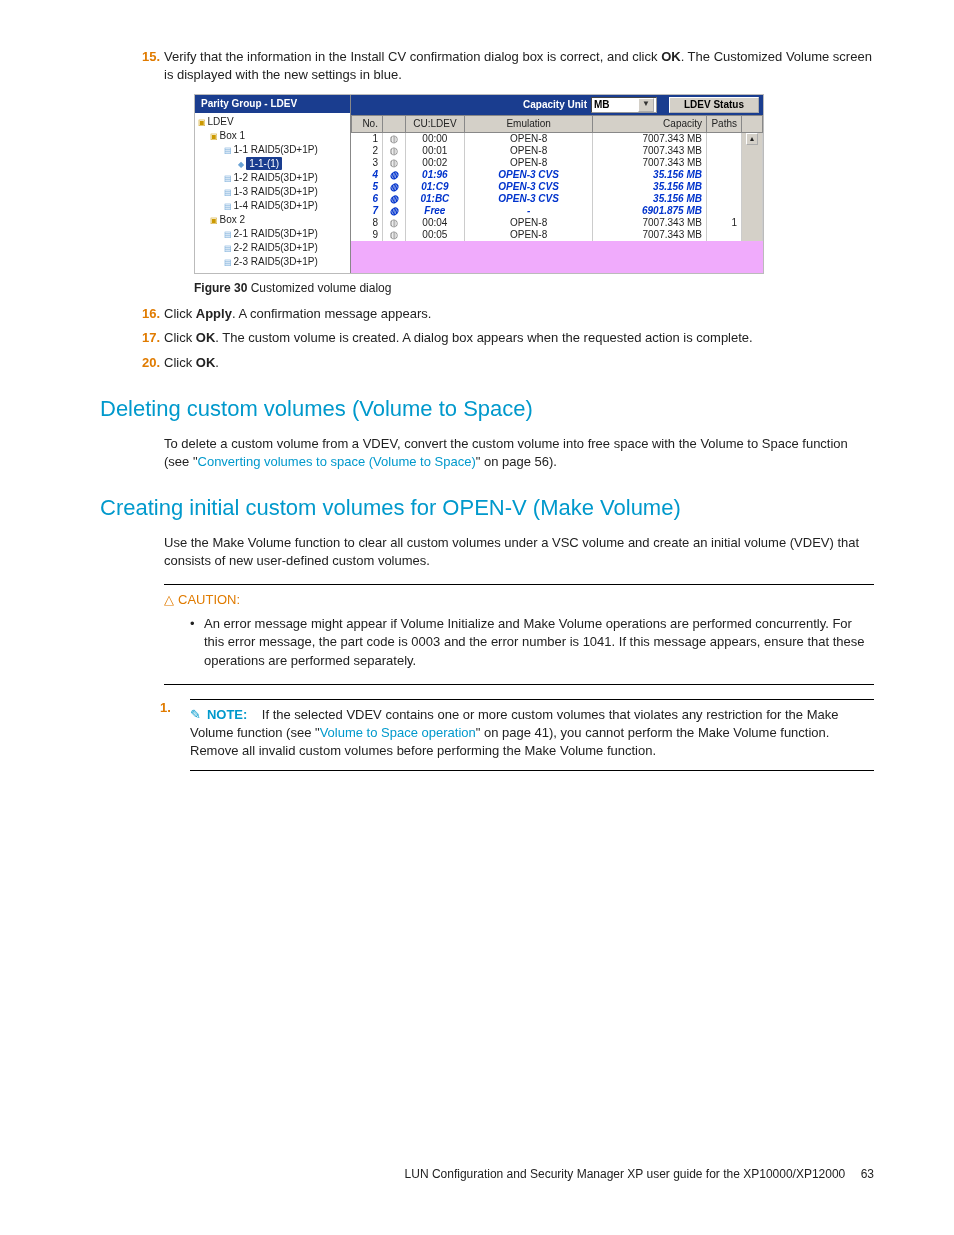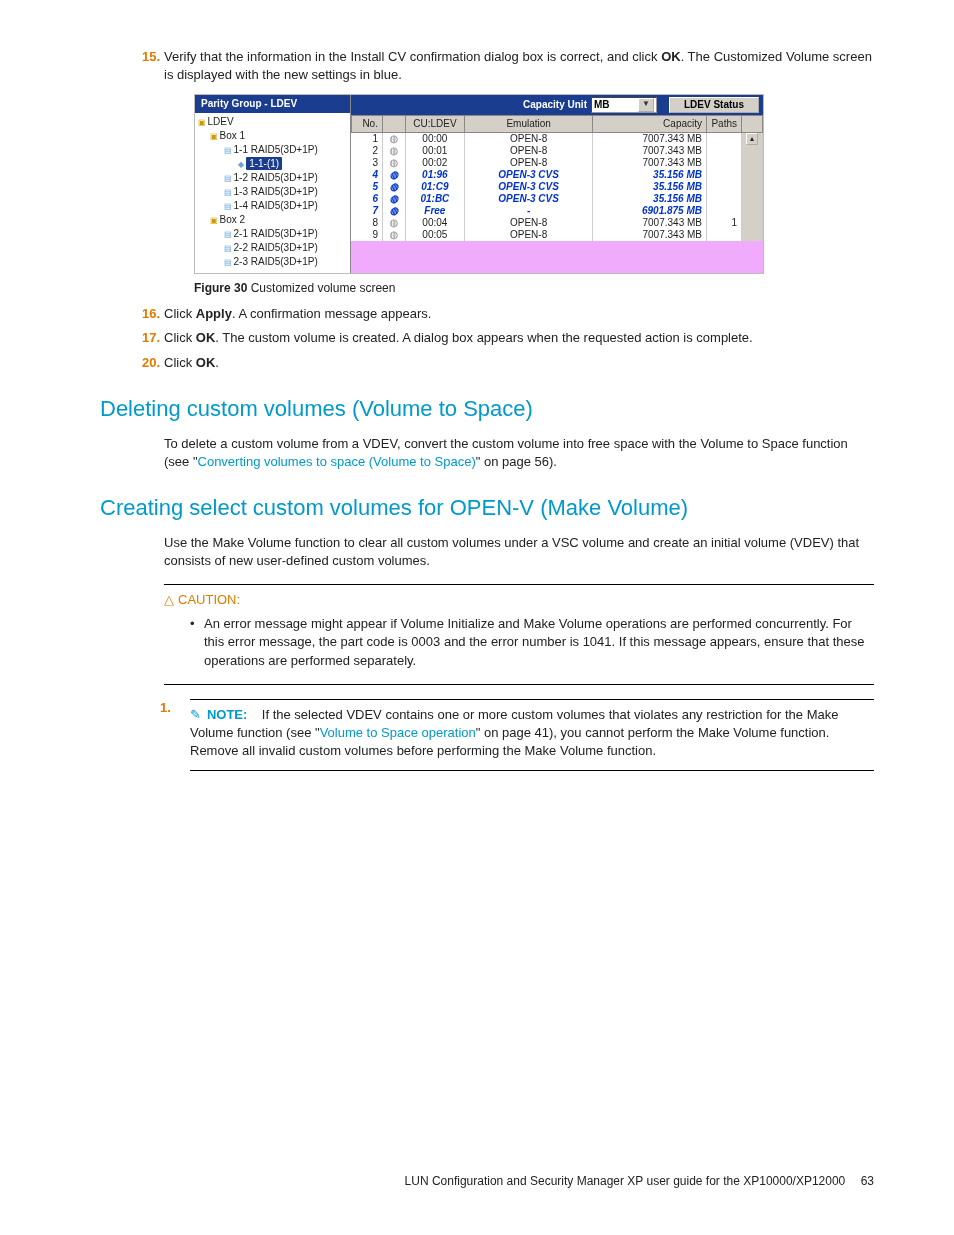--- a/index.html
+++ b/index.html
@@ -112,21 +112,21 @@
   .bullet-list li { margin-bottom: 10px; list-style: none; position: relative; padding-left: 14px; }
   .bullet-list li::before { content: "•"; position: absolute; left: 0; }
 
   .ol-step { margin: 14px 0 0 60px; padding: 0; }
   .ol-step .item { position: relative; padding-left: 22px; margin-bottom: 10px; }
   .ol-step .num { position: absolute; left: 0; color: #e07b00; font-weight: bold; }
 
   .note-block { margin-left: 90px; margin-top: 6px; }
 
   .footer {
-    position: absolute; bottom: 45px; right: 80px; font-size: 12px;
+    position: absolute; bottom: 52px; right: 80px; font-size: 12px;
   }
   .footer .pg { margin-left: 12px; }
 </style>
 </head>
 <body>
 
 <div class="step-block step15">
   <span class="step-num">15.</span><span>Verify that the information in the Install CV confirmation dialog box is correct, and click </span><b>OK</b><span>. The Customized Volume screen is displayed with the new settings in blue.</span>
 </div>
 
@@ -254,39 +254,39 @@
               <td class="scroll-cell"></td>
             </tr>
           </tbody>
       </table>
     </div>
   </div>
 </div>
 <div class="fig-caption">
   <span class="figlabel">Figure 30</span>
   <span> </span>
-  <span>Customized volume screen</span>
+  <span>Customized volume dialog</span>
 </div>
 
 <div class="step-block">
   <span class="step-num" style="margin-left:-22px">16.</span><span>Click </span><b>Apply</b><span>. A confirmation message appears.</span>
 </div>
 <div class="step-block">
   <span class="step-num" style="margin-left:-22px">17.</span><span>Click </span><b>OK</b><span>. The custom volume is created. A dialog box appears when the requested action is complete.</span>
 </div>
 <div class="step-block">
   <span class="step-num" style="margin-left:-22px">20.</span><span>Click </span><b>OK</b><span>.</span>
 </div>
 
 <h2 class="section">Deleting custom volumes (Volume to Space)</h2>
 <div class="body-para">
   <span>To delete a custom volume from a VDEV, convert the custom volume into free space with the Volume to Space function (see "</span><span class="link">Converting volumes to space (Volume to Space)</span><span>" on page 56).</span>
 </div>
 
-<h2 class="section">Creating select custom volumes for OPEN-V (Make Volume)</h2>
+<h2 class="section">Creating initial custom volumes for OPEN-V (Make Volume)</h2>
 <div class="body-para">Use the Make Volume function to clear all custom volumes under a VSC volume and create an initial volume (VDEV) that consists of new user-defined custom volumes.</div>
 
 <hr class="callout-hr">
 <div class="caution-label">
   <span class="caution-tri">△</span><span>CAUTION:</span>
 </div>
 <ul class="bullet-list">
   <li>An error message might appear if Volume Initialize and Make Volume operations are performed concurrently. For this error message, the part code is 0003 and the error number is 1041. If this message appears, ensure that these operations are performed separately.</li>
 </ul>
 <hr class="callout-hr">

